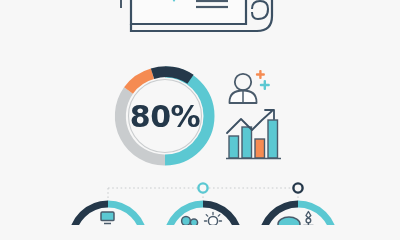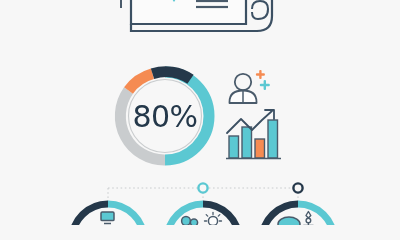--- a/index.html
+++ b/index.html
@@ -24,21 +24,21 @@
     position: absolute;
     inset: 0;
   }
   .donut-label {
     position: absolute;
     left: 0;
     top: 99px;
     width: 330px;
     text-align: center;
     font-size: 30px;
-    font-weight: normal;
+    font-weight: bold;
     letter-spacing: -0.5px;
     color: #24384a;
     font-family: "DejaVu Sans", sans-serif;
     pointer-events: none;
   }
 </style>
 </head>
 <body>
 
 <div class="stage">

